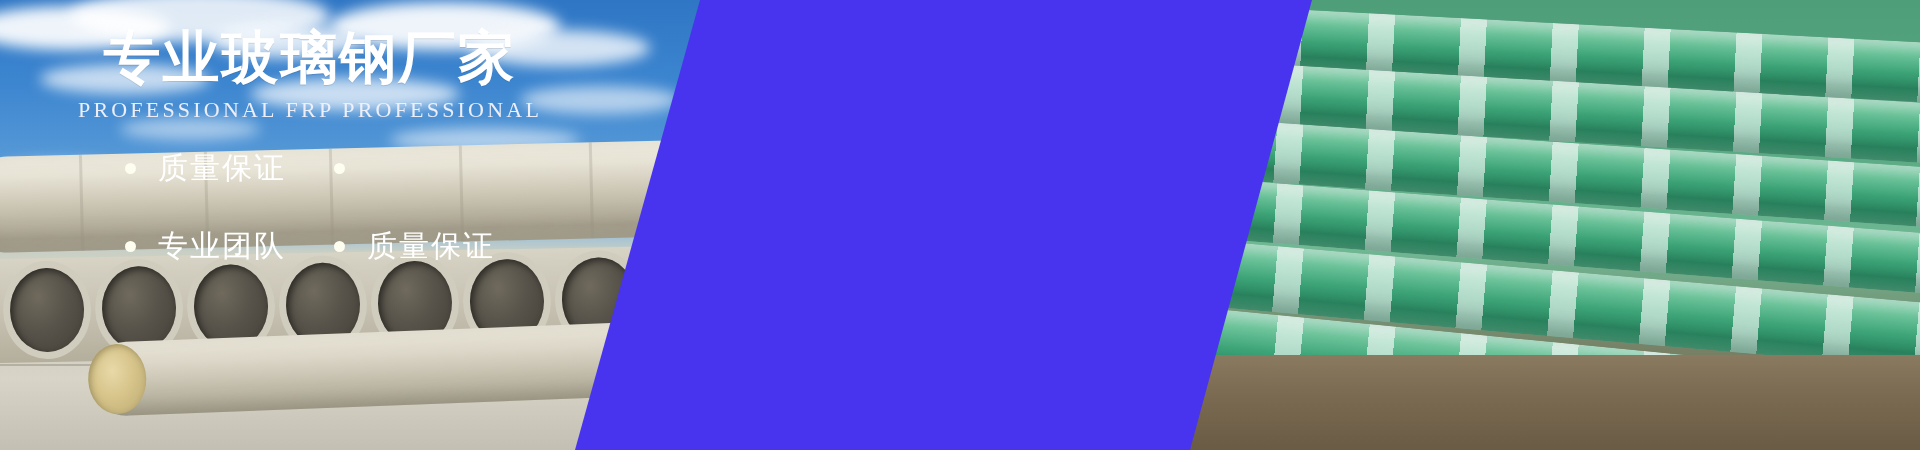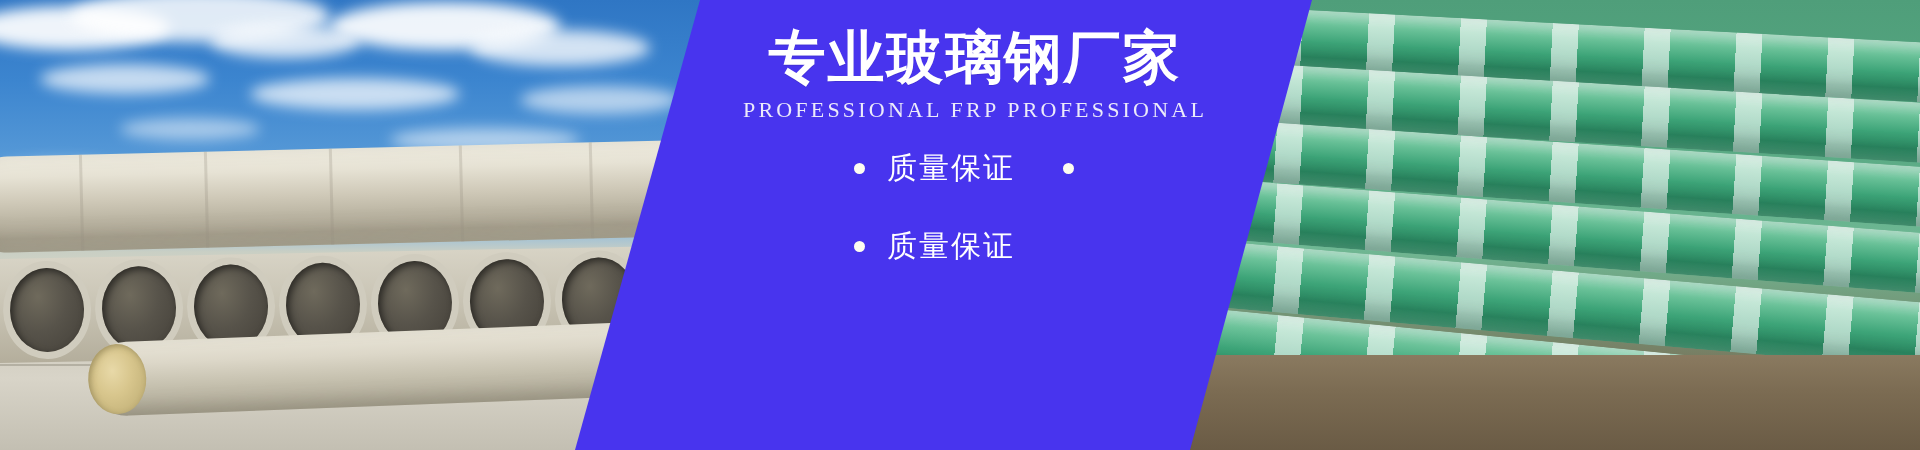--- a/index.html
+++ b/index.html
@@ -152,21 +152,21 @@
     background:#4834ee;
     clip-path:polygon(700px 0, 1312px 0, 1190px 450px, 575px 450px);
     z-index:5;
   }
 
   .panel-content {
     position:absolute; top:0; left:0;
     width:1920px; height:450px;
     z-index:6;
     display:flex; flex-direction:column;
-    align-items:center; justify-content:flex-start;
+    justify-content:flex-start;
     padding-top:24px;
     pointer-events:none;
   }
   .content-inner {
     width:560px;
     margin-left:30px;
     display:flex; flex-direction:column; align-items:center;
     pointer-events:auto;
   }
 
@@ -282,20 +282,24 @@
 
         <div class="feature">
           <span class="dot"></span>
           <span class="feature-label">质量保证</span>
         </div>
 
         <div class="feature">
           <span class="dot"></span>
         </div>
 
+        <div class="feature">
+          <span class="dot"></span>
+          <span class="feature-label">专业团队</span>
+        </div>
 
         <div class="feature">
           <span class="dot"></span>
           <span class="feature-label">质量保证</span>
         </div>
 
       </div>
     </div>
   </div>
 

